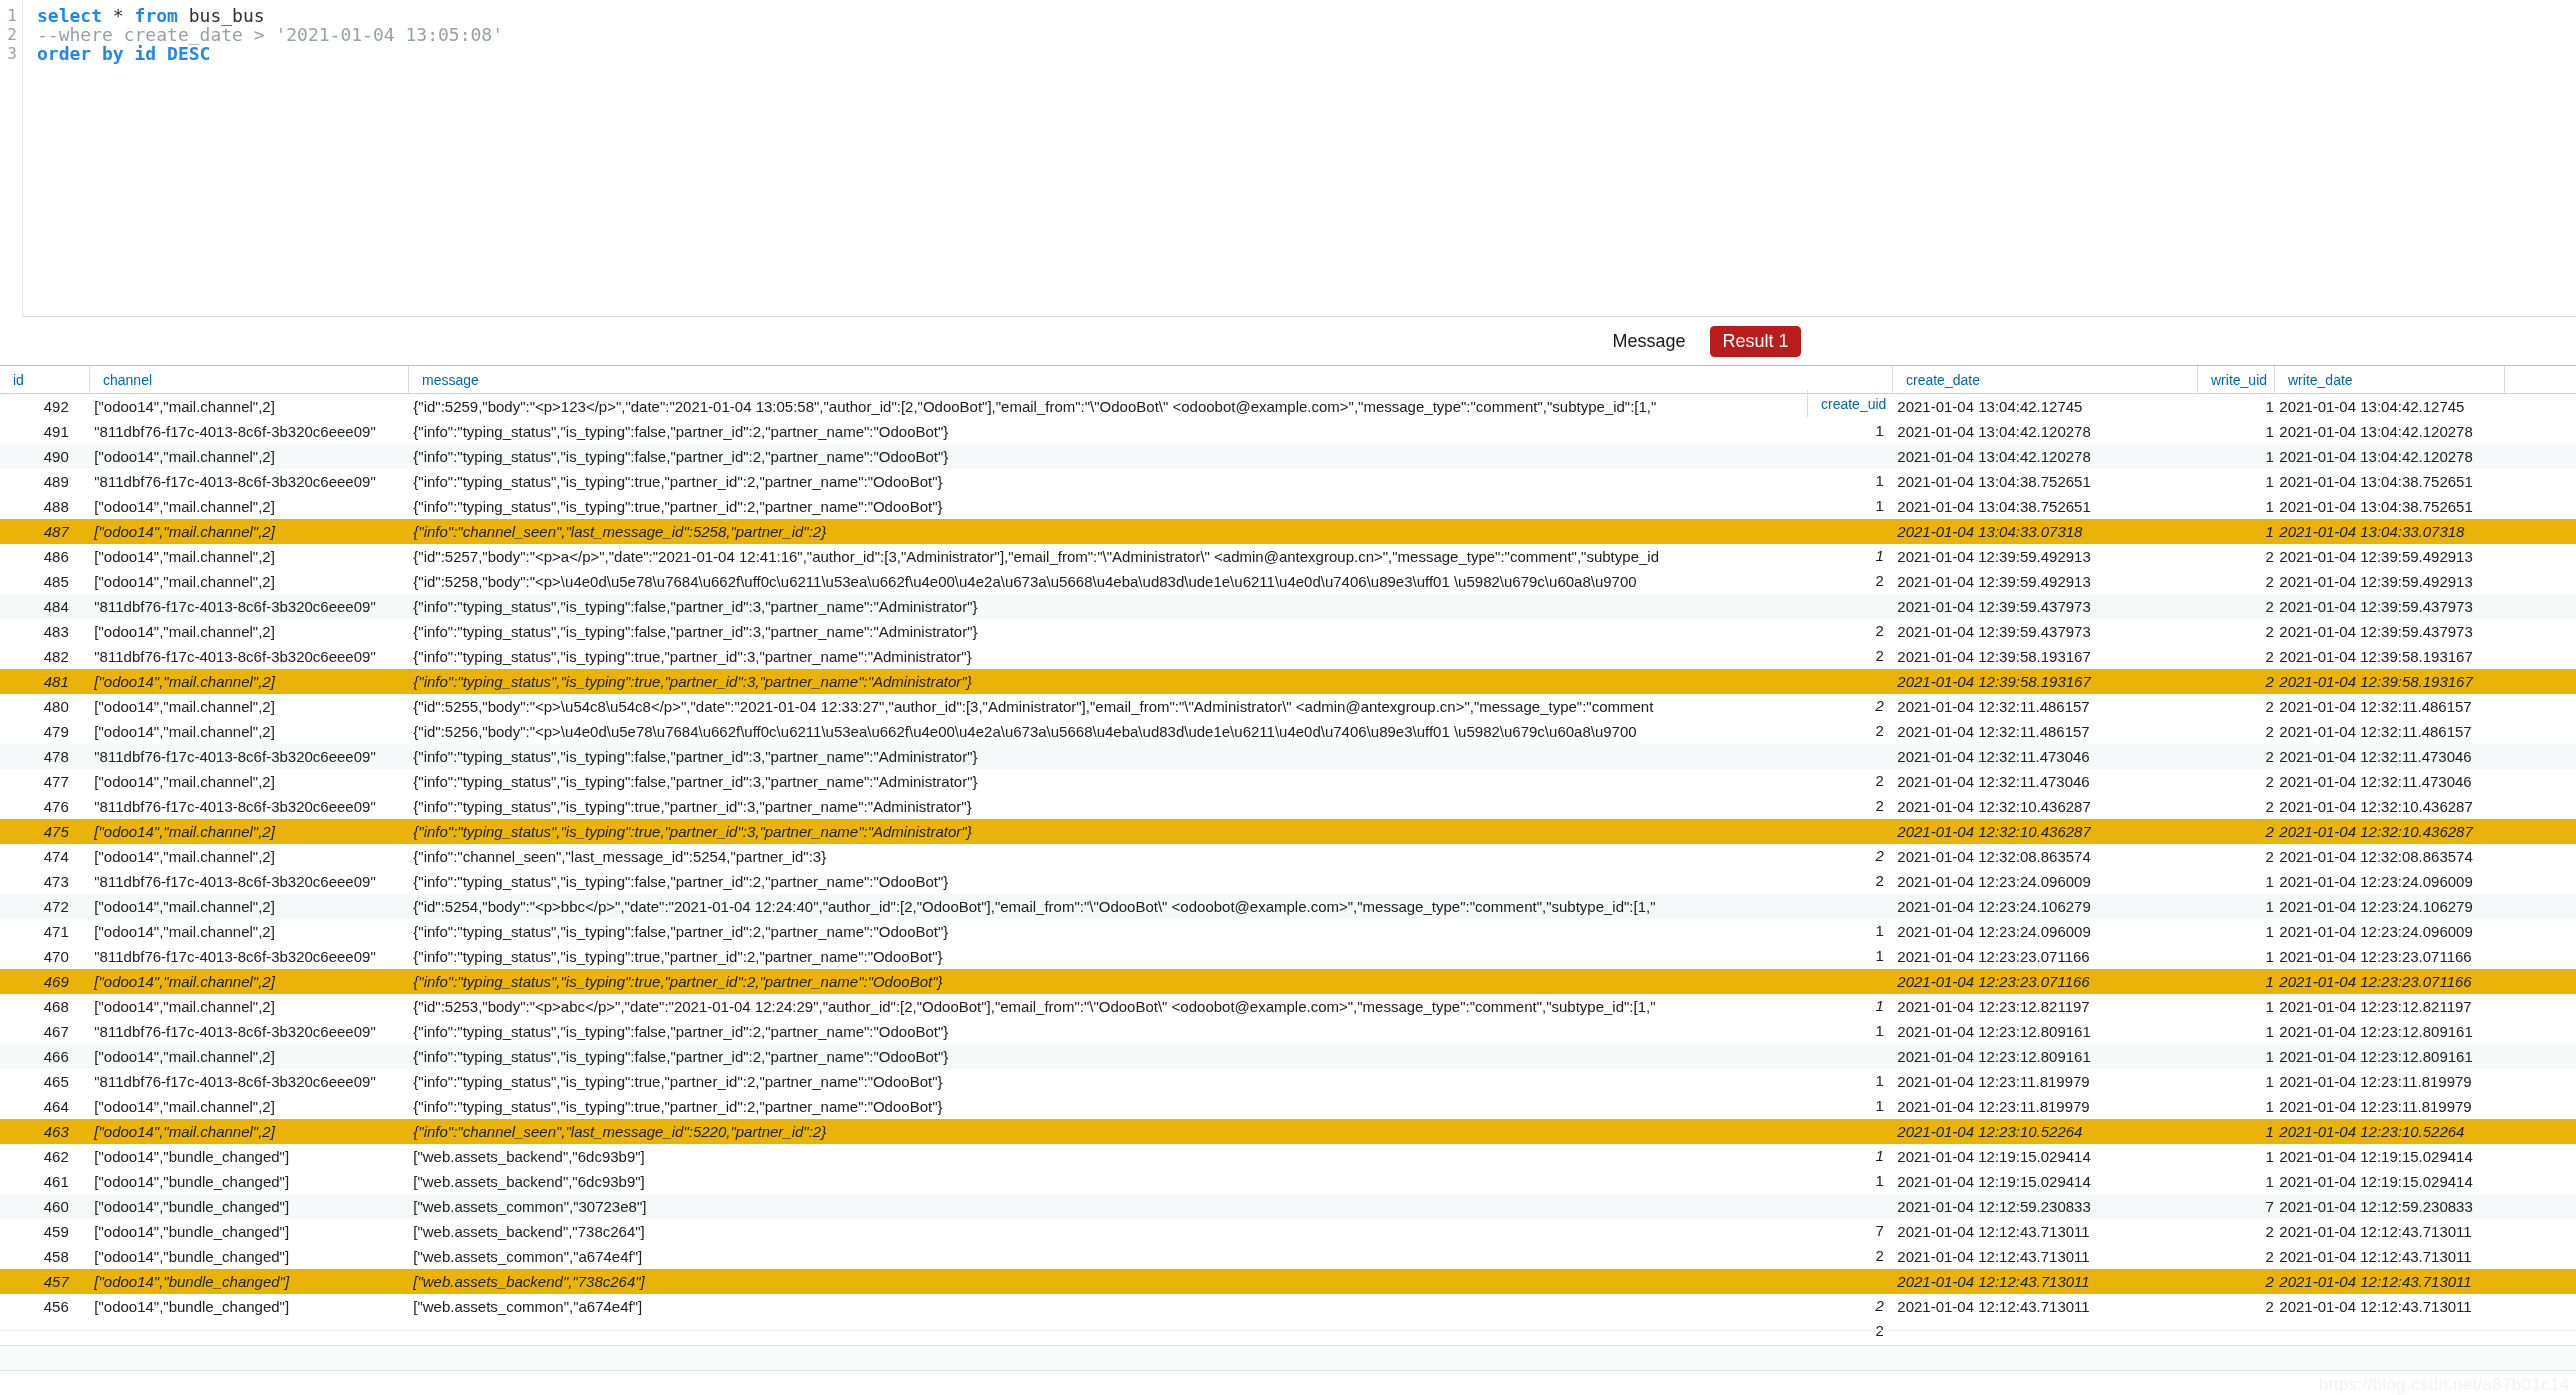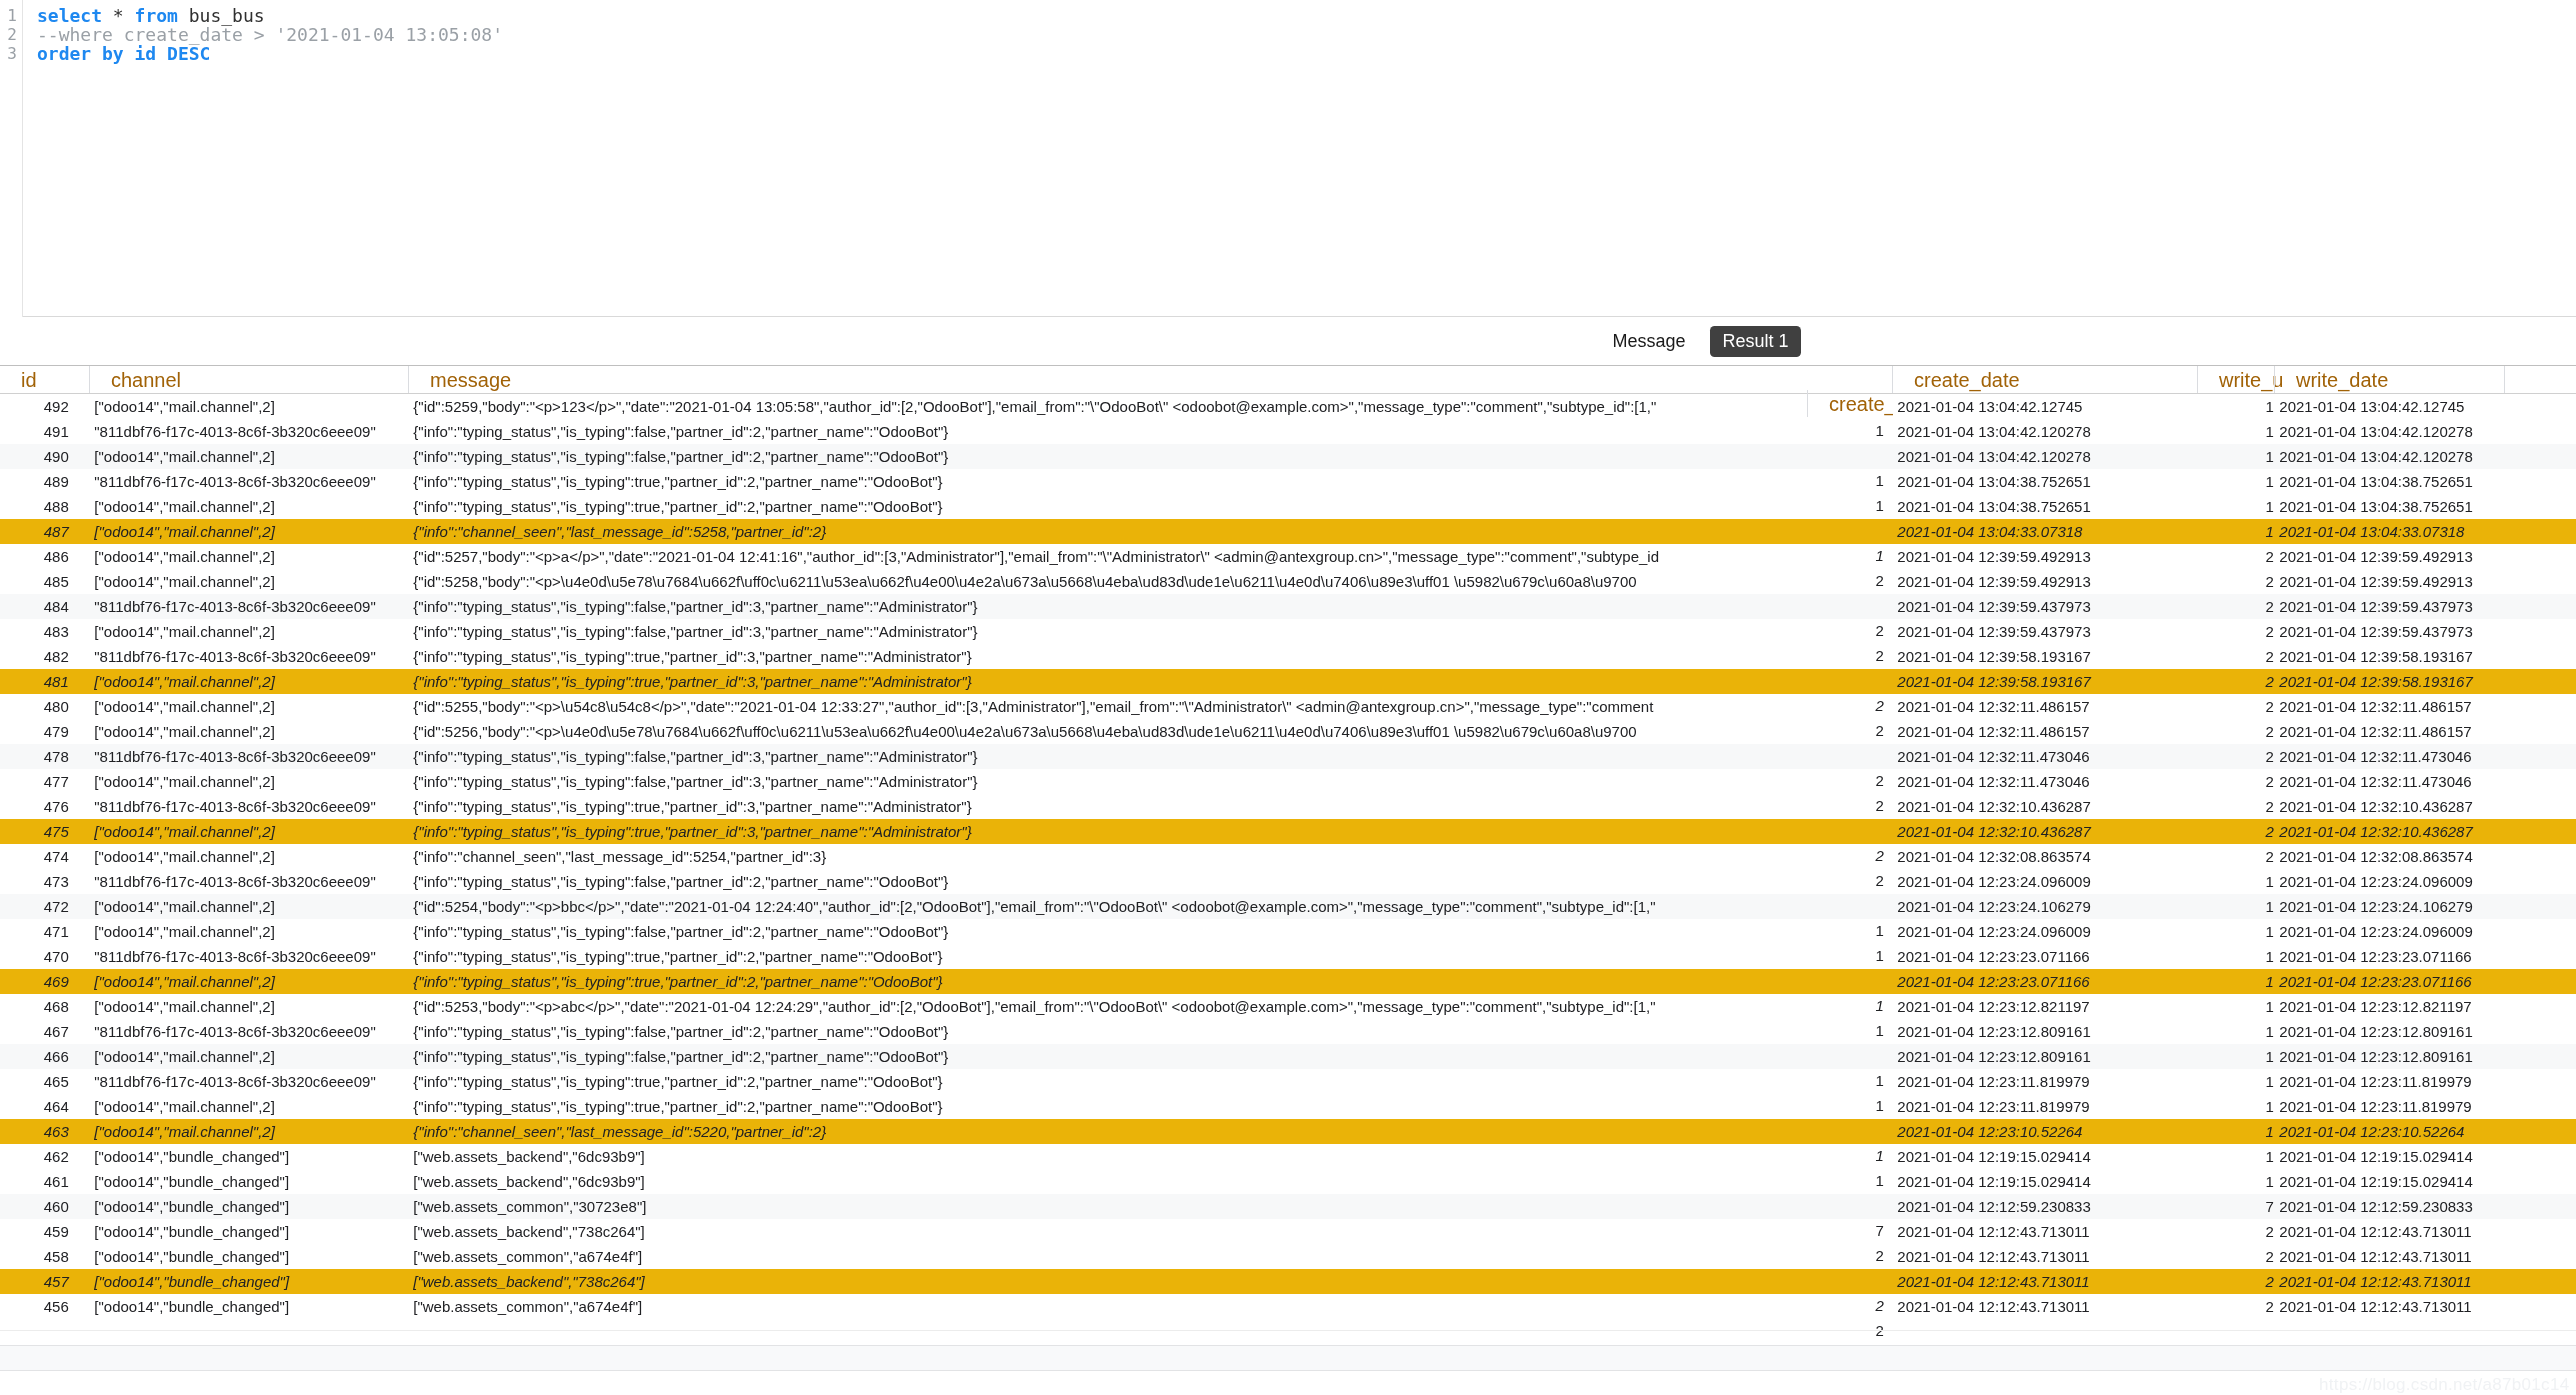--- a/index.html
+++ b/index.html
@@ -91,21 +91,21 @@
   .tab {
     font-size: 18px;
     padding: 4.6px 12.5px;
     border-radius: 4.6px;
     color: #1a1a1a;
     cursor: pointer;
     line-height: 1.2;
     white-space: nowrap;
   }
   .tab.active {
-    background: #404040;
+    background: #b91c1c;
     color: #ffffff;
   }
 
   
   #grid {
     position: absolute;
     left: 0;
     top: 365px;
     width: 2576px;
     height: 988px;
@@ -133,24 +133,24 @@
     font-size: 15px;
     line-height: 25px;
     color: #202124;
     overflow: hidden;
     white-space: nowrap;
     box-sizing: border-box;
     padding: 0 5.3px;
   }
   #head-row .cell {
     line-height: 28px;
-    color: #a16207;
-    font-size: 20px;
+    color: #0369a1;
+    font-size: 14px;
     border-left: 0.7px solid #dadce0;
-    padding-left: 21px;
+    padding-left: 13px;
   }
   #head-row .cell.first { border-left: none; }
   .num { text-align: right; padding-right: 9.2px; }
   .row-alt { background: #f7f8f9; }
   .row-sel { background: #eab308; font-style: italic; }
 
   
   .c-id      { left: 0px;    width: 78px; }
   .c-channel { left: 78px;  width: 331px; margin-left: 11px; }
   .c-message { left: 408px;  width: 1399px; }

